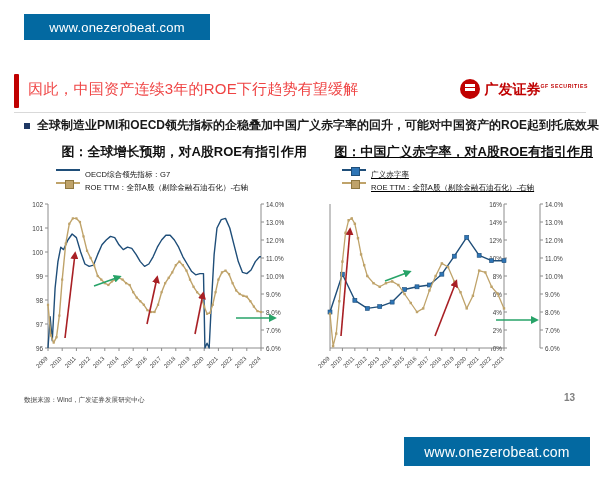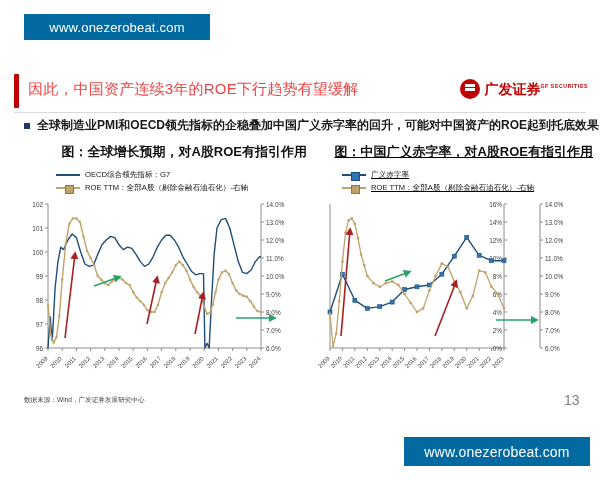--- a/index.html
+++ b/index.html
@@ -76,21 +76,21 @@
   
   .panel{position:absolute;top:143px;width:285px;height:255px;}
   .panel-left{left:22px;}
   .panel-right{left:308px;text-decoration:underline;}
 
   .panel-title{
     text-align:right;font-size:13px;font-weight:bold;color:#111111;
     margin:0 0 9px 0;
   }
   .legend{margin-left:34px;}
-  .legend-item{display:flex;align-items:center;gap:5px;margin-bottom:3px;height:10px;}
+  .legend-item{display:flex;align-items:flex-start;gap:5px;margin-bottom:3px;height:10px;}
   .lg-swatch{width:24px;height:0;position:relative;flex:none;}
   .lg-line{position:absolute;left:0;top:-1px;width:24px;height:2px;}
   .lg-line.blue{background:#1f4e79;}
   .lg-line.tan{background:#bfa36a;}
   .lg-line.navy{background:#1f4e79;}
   .lg-mark{
     position:absolute;left:9px;top:-3.5px;width:7px;height:7px;
   }
   .lg-mark.tan{background:#bfa36a;border:1px solid #8f7840;}
   .lg-mark.blue{background:#2e75b6;border:1px solid #1f4e79;}
@@ -98,21 +98,21 @@
 
   .plot-wrap{position:relative;width:285px;height:185px;margin-top:2px;}
   .plot-svg{display:block;}
 
   .footnote{
     position:absolute;left:24px;top:396px;
     font-size:6.6px;color:#444;
   }
   .pagenum{
     position:absolute;left:564px;top:392px;
-    font-size:14px;color:#808080;
+    font-size:10px;color:#808080;font-weight:bold;
   }
 </style>
 </head>
 <body>
 
 <div class="slide">
 
   <div class="watermark wm-top">www.onezerobeat.com</div>
 
   <div class="title-band">

